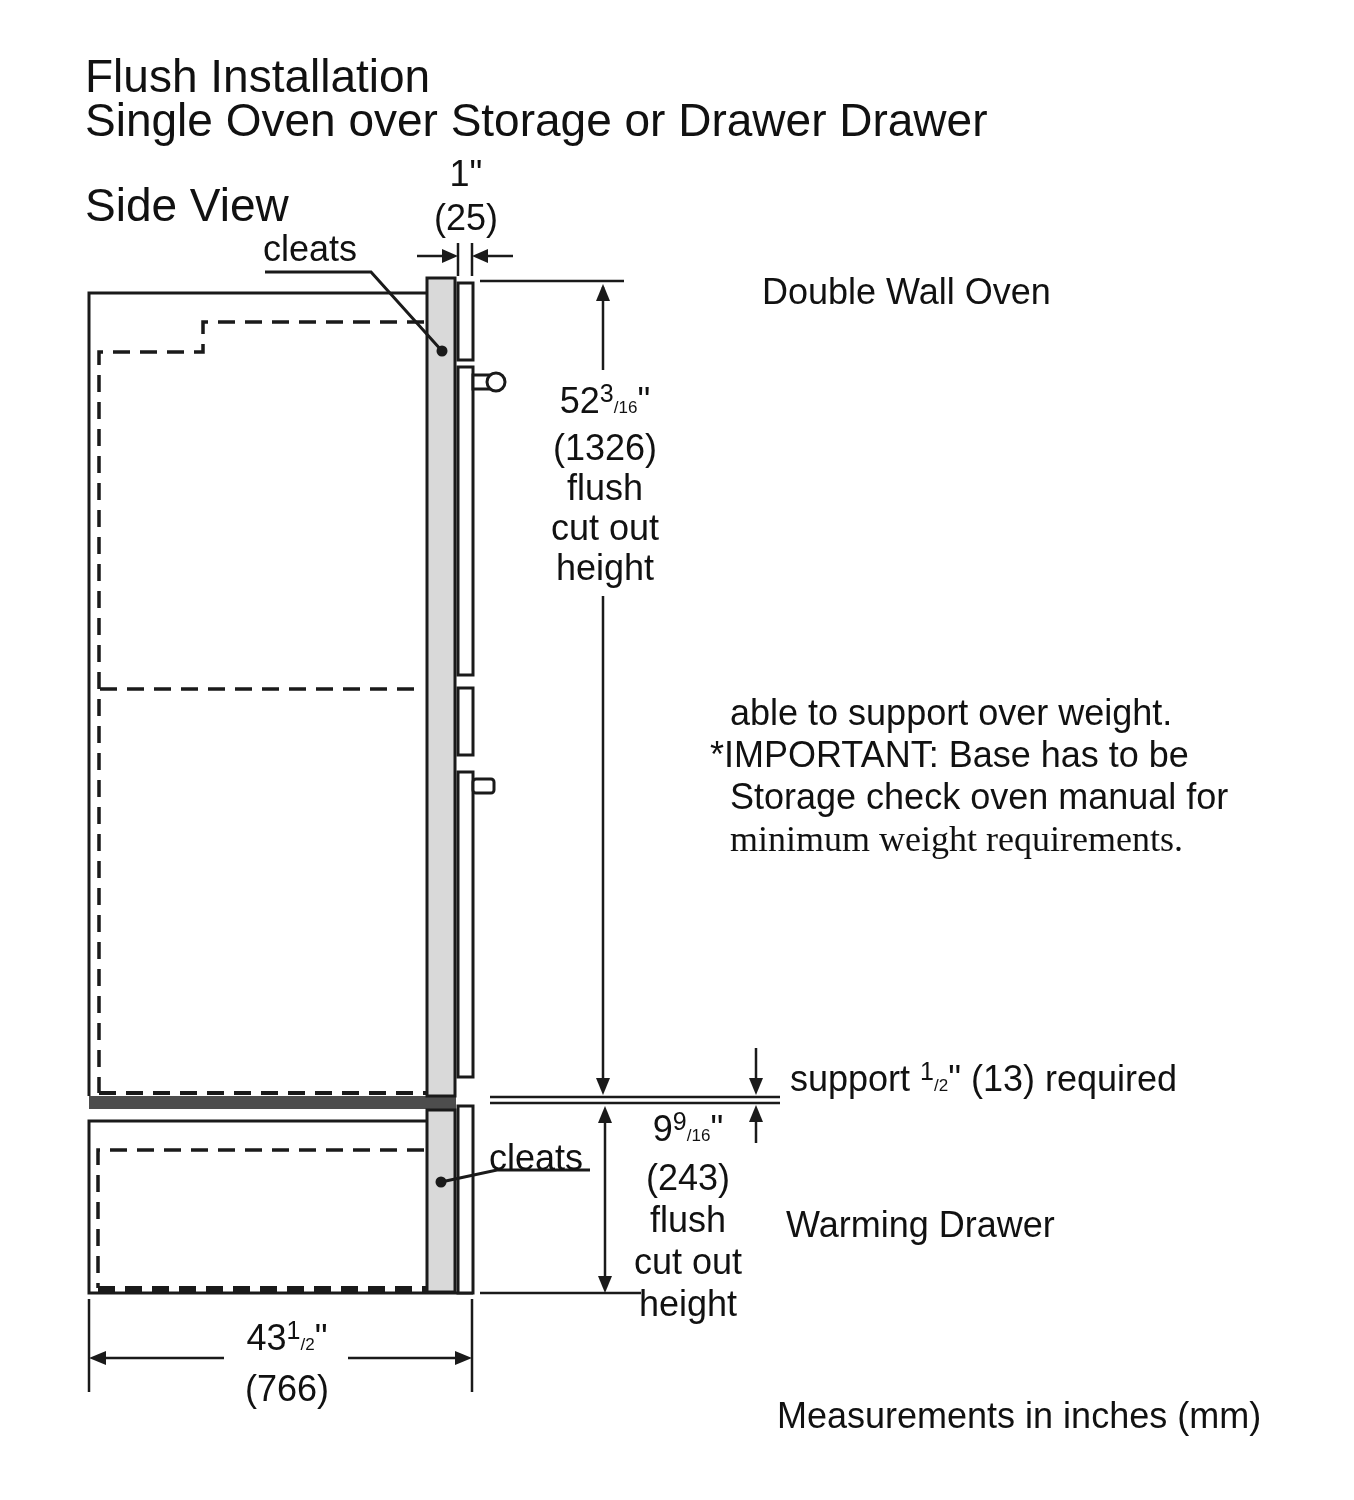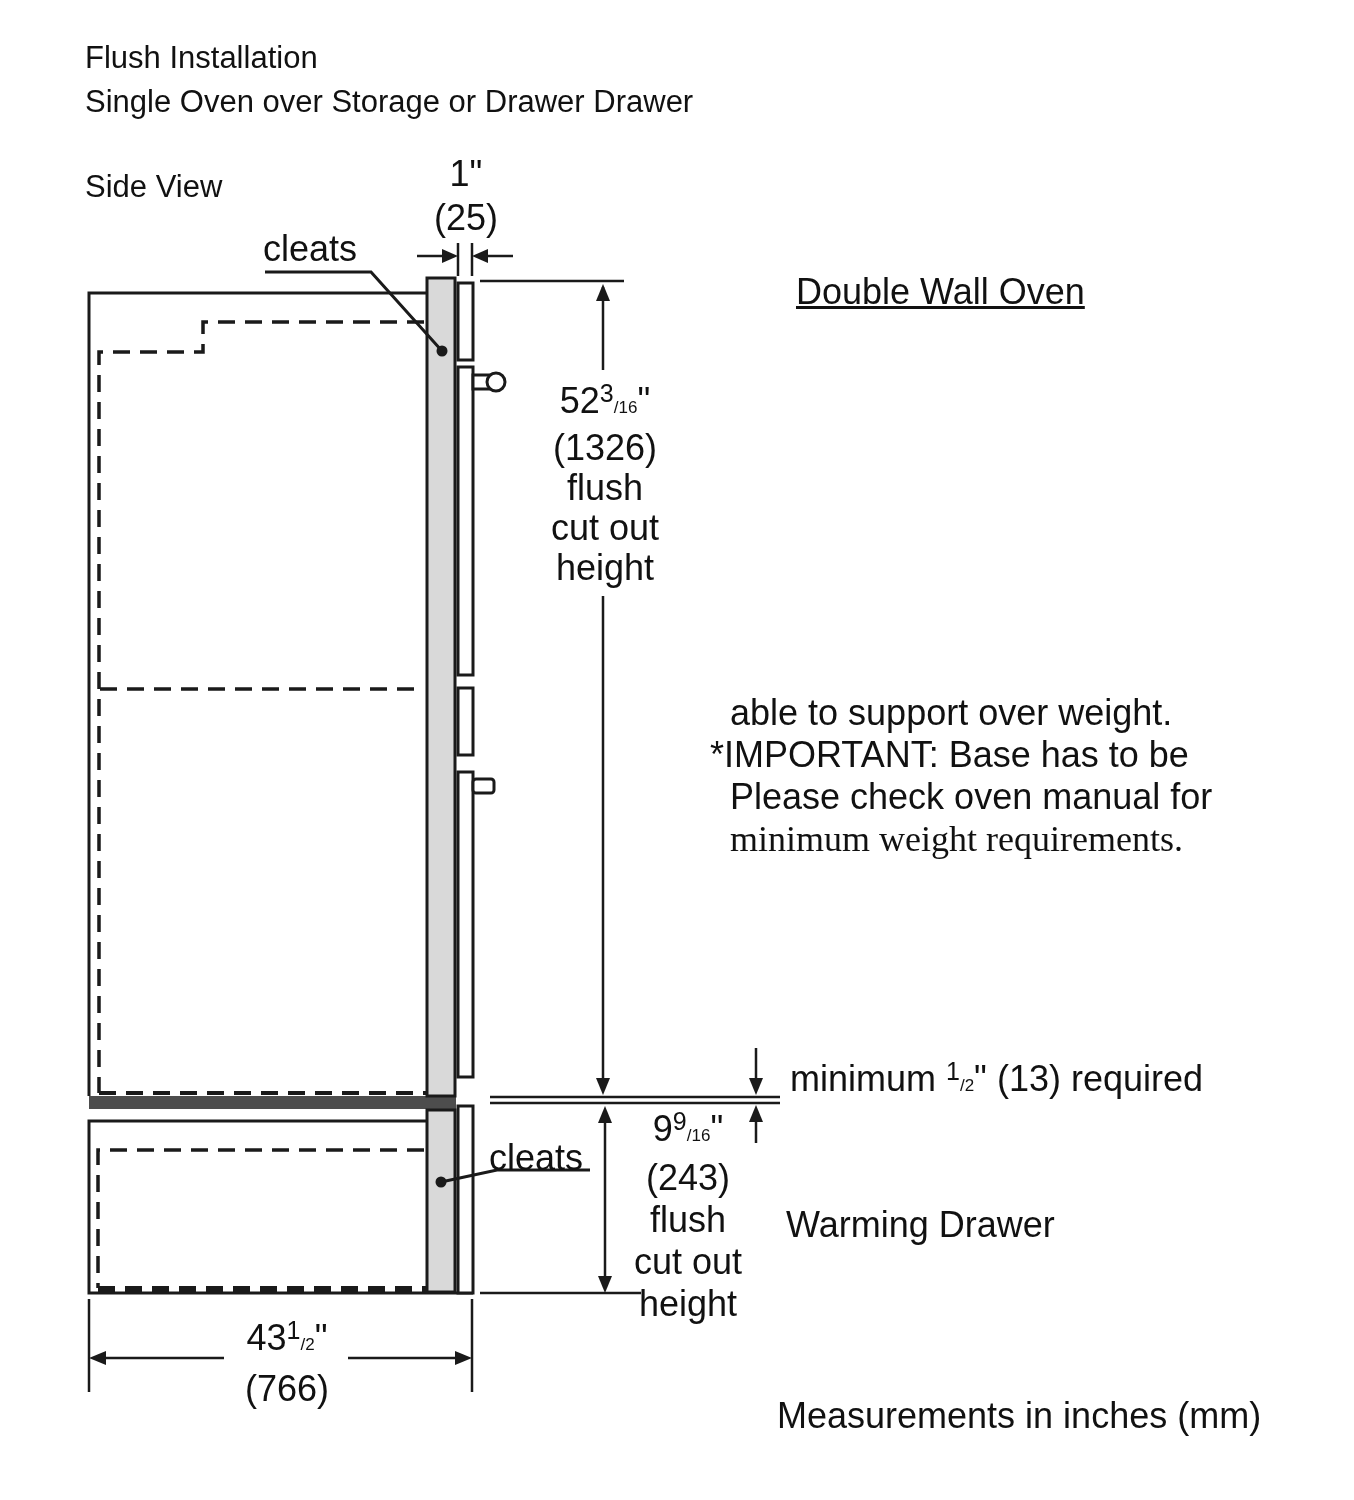--- a/index.html
+++ b/index.html
@@ -3,21 +3,21 @@
 <meta charset="utf-8">
 <style>
   * { margin:0; padding:0; box-sizing:border-box; }
   html,body { background:#ffffff; }
   #stage {
     position:relative; width:1354px; height:1500px; background:#ffffff;
     font-family:"Liberation Sans", sans-serif; color:#111111; overflow:hidden;
   }
   #linework { position:absolute; left:0; top:0; }
   .txt { position:absolute; white-space:nowrap; }
-  .t38 { font-size:31px; line-height:44px; }
+  .t38 { font-size:46px; line-height:44px;margin-top:18px; }
   .t36 { font-size:36px; line-height:42px; }
   .center { text-align:center; transform:translateX(-50%); }
   .dim-block .line { display:block; }
   .lh40 .line { line-height:40px; }
   .lh42 .line { line-height:42px; }
   .lh44 .line { line-height:44px; }
   .lh46 .line { line-height:46px; }
   .sup { font-size:25px; position:relative; top:-11px; }
   .small { font-size:17px; }
   .hang { padding-left:20px; text-indent:-20px; white-space:nowrap; }
@@ -117,39 +117,39 @@
 
   <div class="txt t38" style="left:85px; top:165px;">Side View</div>
 
   <div class="txt t36 center dim-block lh44" style="left:466px; top:152px;">
     <div class="line">1"</div>
     <div class="line">(25)</div>
   </div>
 
   <div class="txt t36" style="left:263px; top:228px;">cleats</div>
 
-  <div class="txt t36" style="left:796px; top:271px;text-decoration:underline;">Double Wall Oven</div>
+  <div class="txt t36" style="left:762px; top:271px;">Double Wall Oven</div>
 
   <div class="txt t36 center dim-block lh40" style="left:605px; top:381px;">
     <div class="line"><span>52</span><span class="sup">3</span><span class="small">/16</span><span>"</span></div>
     <div class="line">(1326)</div>
     <div class="line">flush</div>
     <div class="line">cut out</div>
     <div class="line">height</div>
   </div>
 
   <div class="txt t36 dim-block lh42" style="left:710px; top:692px;">
     <div class="line hang" style="text-indent:0;">able to support over weight.</div>
     <div class="line hang">*IMPORTANT: Base has to be</div>
-    <div class="line hang" style="text-indent:0;">Please check oven manual for</div>
+    <div class="line hang" style="text-indent:0;">Storage check oven manual for</div>
     <div class="line hang" style="text-indent:0;font-family:Liberation Serif, serif;">minimum weight requirements.</div>
   </div>
 
   <div class="txt t36 dim-block lh46" style="left:790px; top:1056px;">
-    <div class="line"><span>minimum </span><span class="sup">1</span><span class="small">/2</span><span>" (13) required</span></div>
+    <div class="line"><span>support </span><span class="sup">1</span><span class="small">/2</span><span>" (13) required</span></div>
   </div>
 
   <div class="txt t36 center dim-block lh42" style="left:688px; top:1108px;">
     <div class="line"><span>9</span><span class="sup">9</span><span class="small">/16</span><span>"</span></div>
     <div class="line">(243)</div>
     <div class="line">flush</div>
     <div class="line">cut out</div>
     <div class="line">height</div>
   </div>
 

